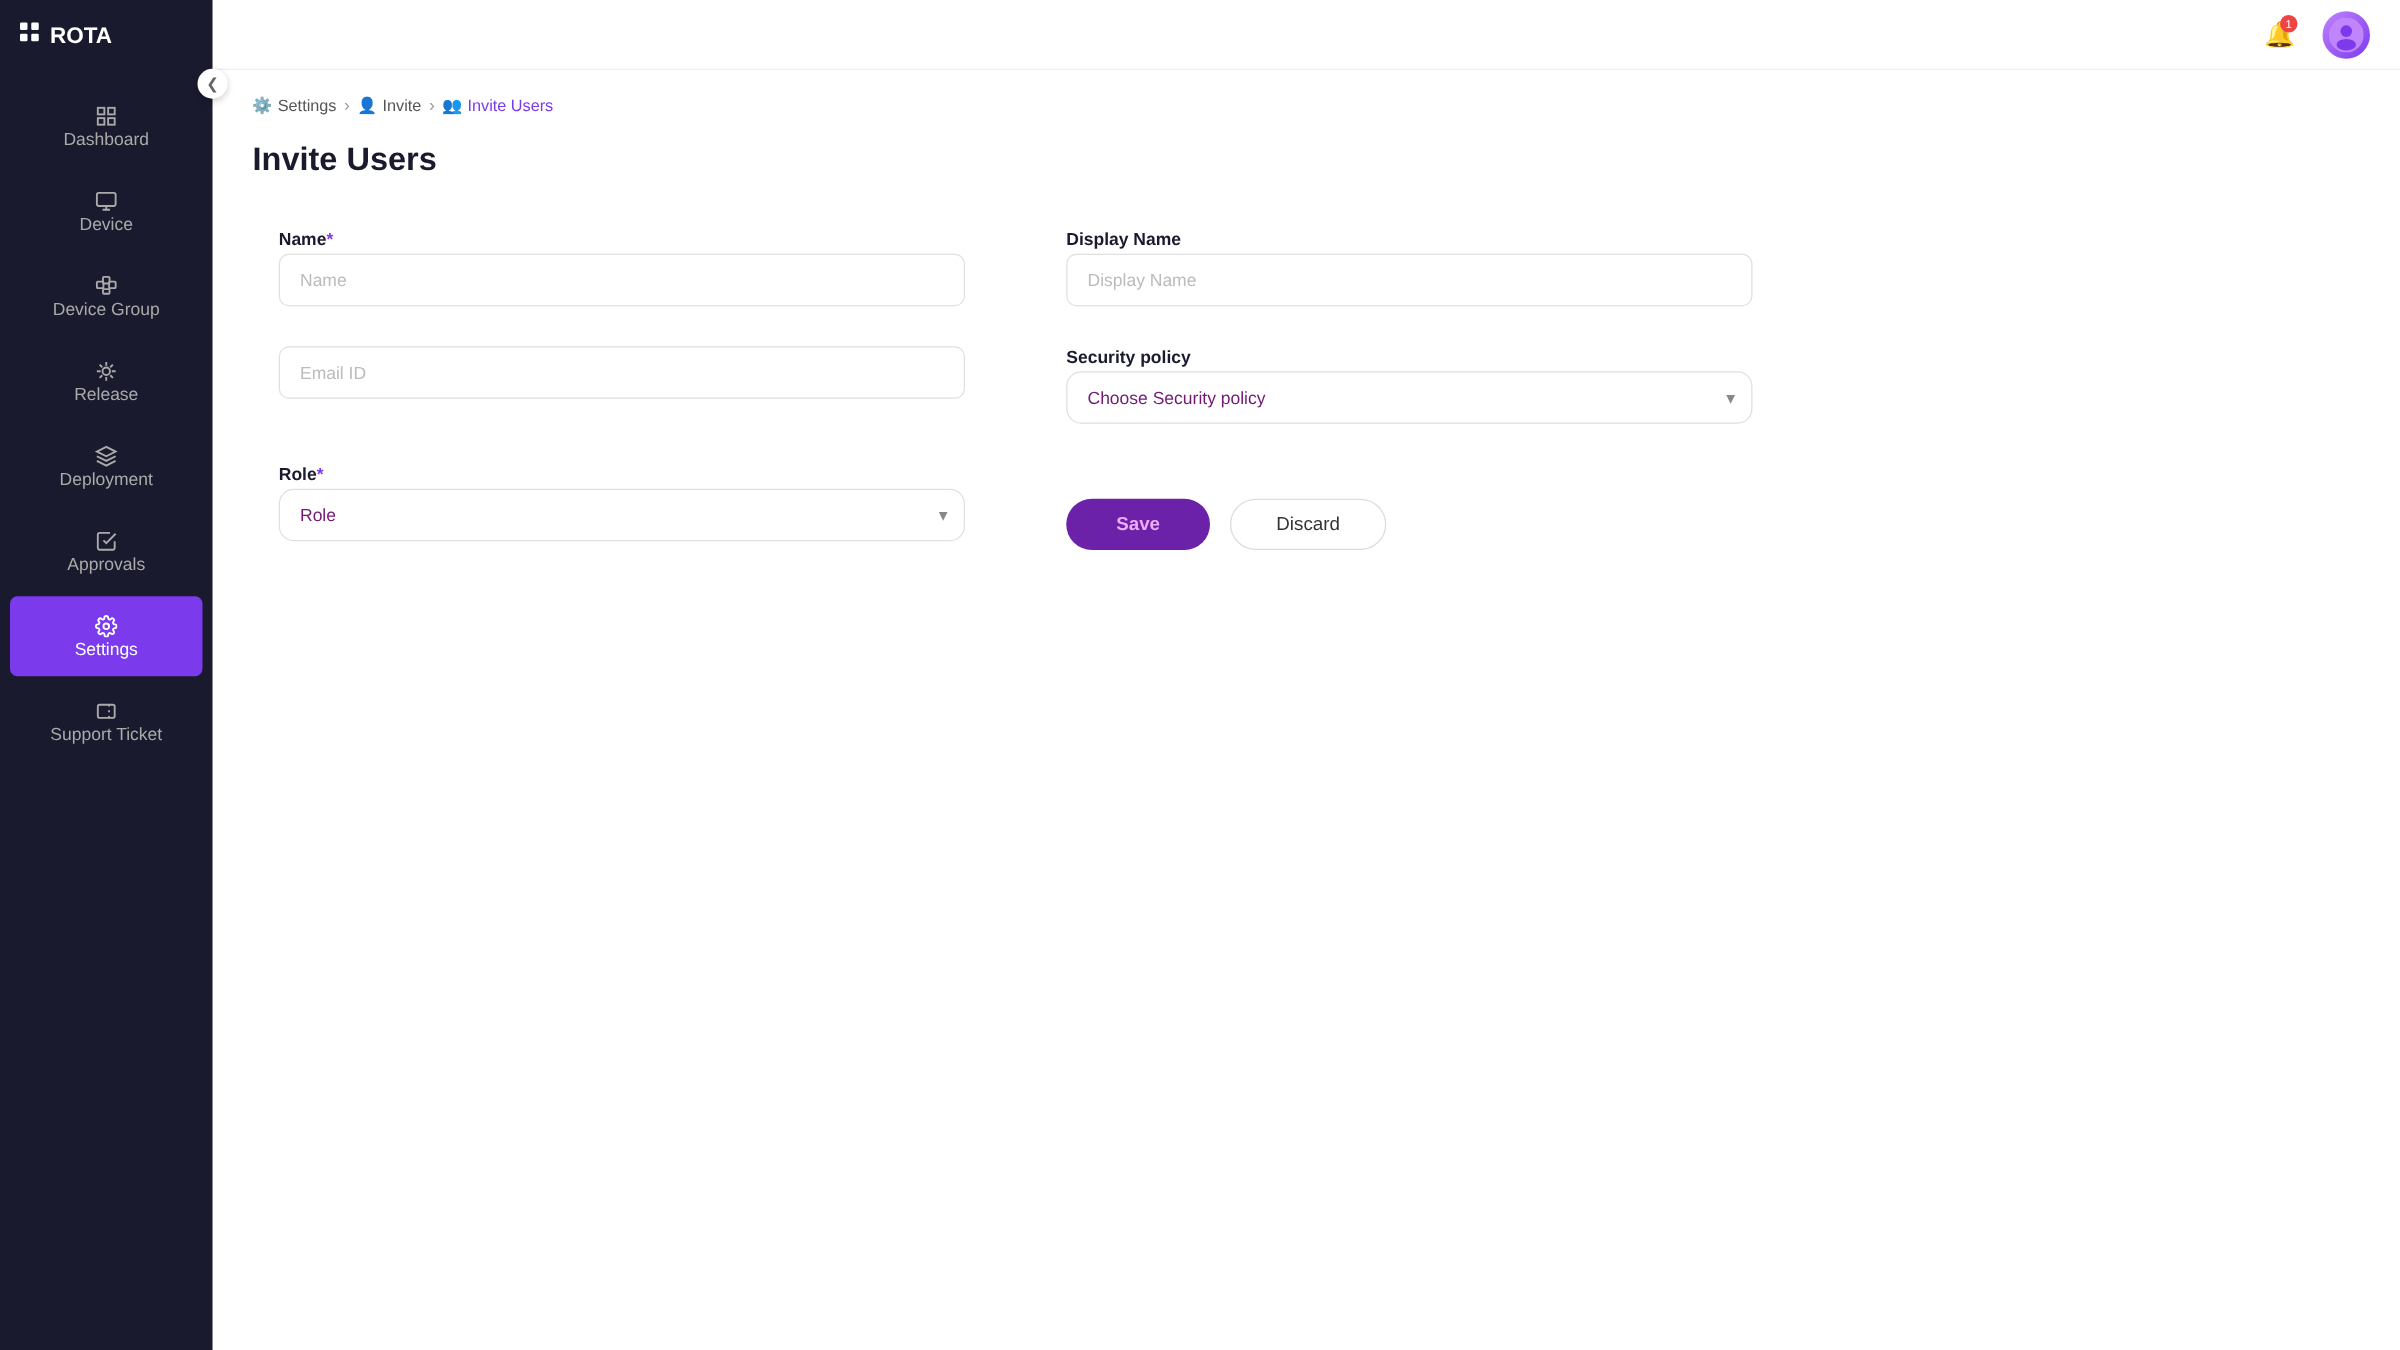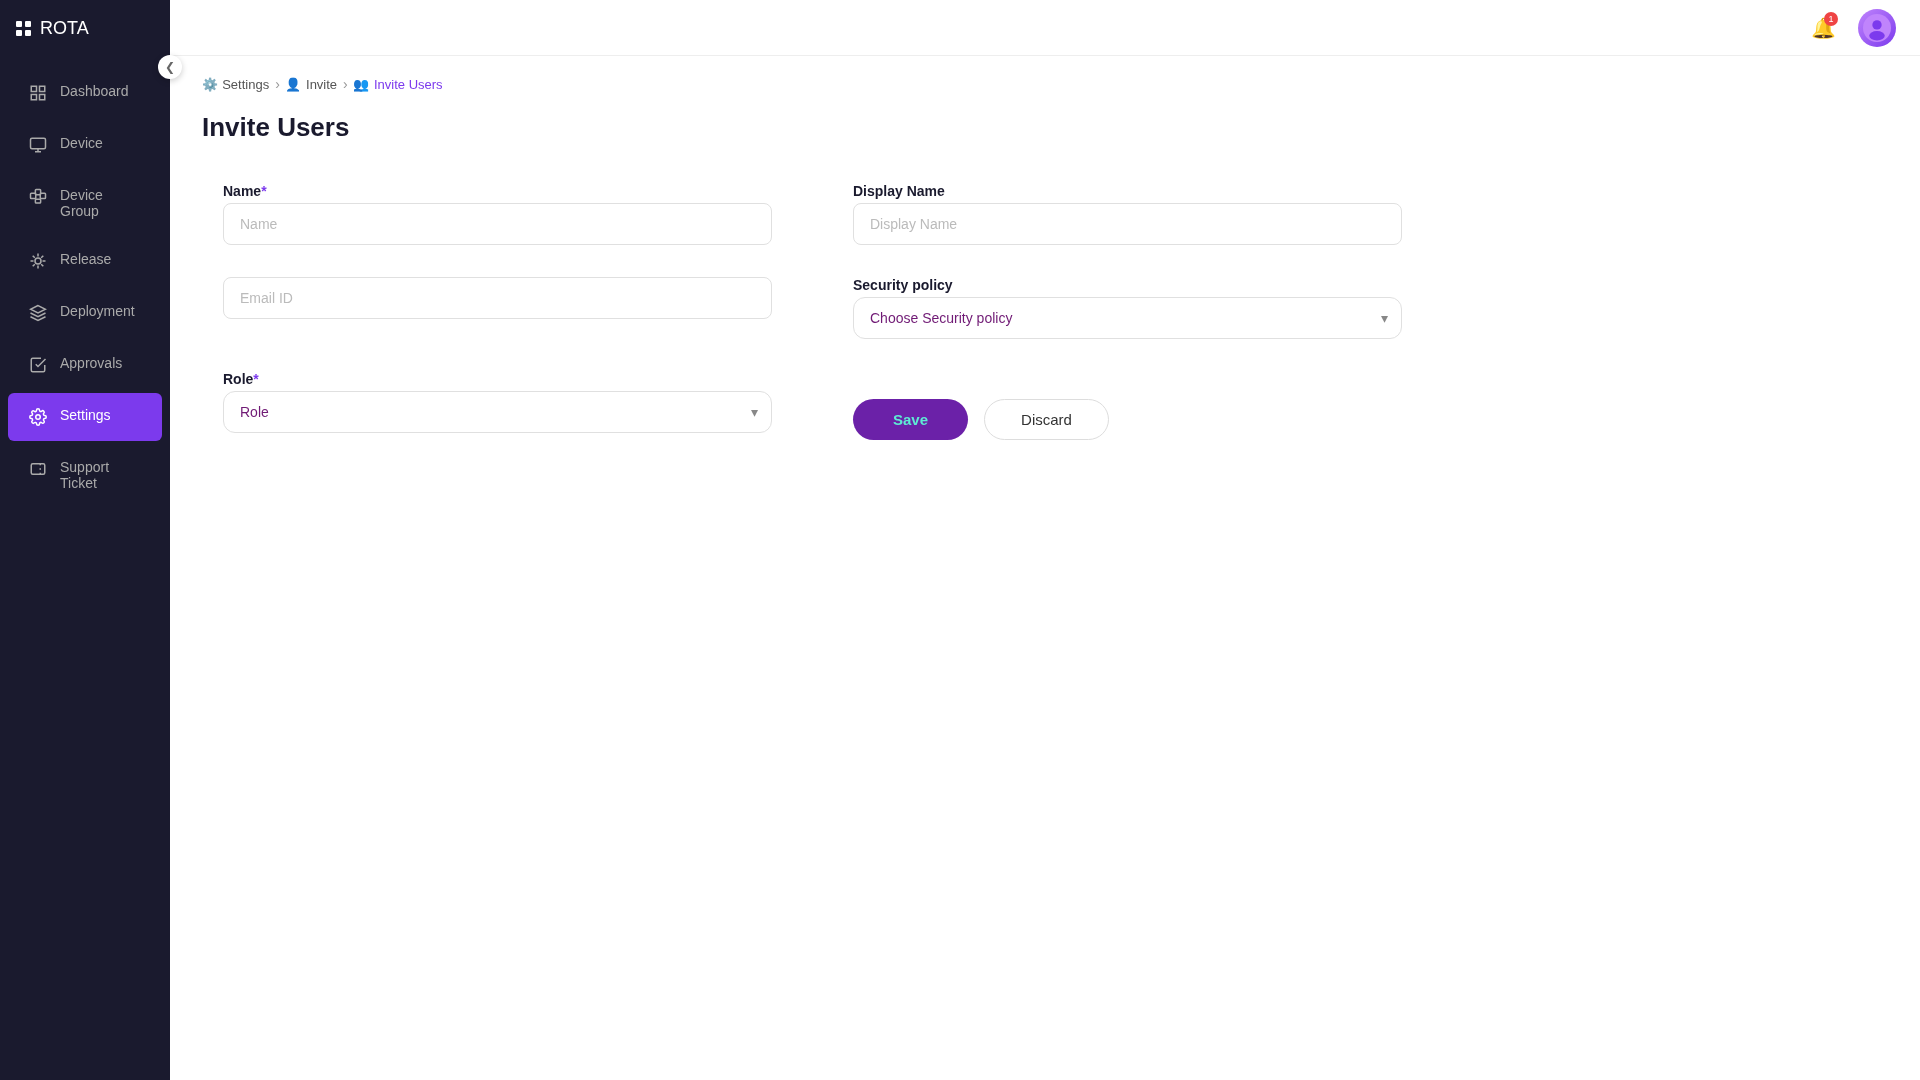--- a/index.html
+++ b/index.html
@@ -10,25 +10,24 @@
       width: 170px;
       background: #1a1a2e;
       display: flex;
       flex-direction: column;
       padding: 0;
       flex-shrink: 0;
       position: relative;
     }
     .sidebar-logo {
       display: flex;
-      align-items: center;
       gap: 8px;
       padding: 18px 16px;
       color: white;
-      font-weight: 400;
+      font-weight: 700;
       font-size: 18px;
     }
     .sidebar-logo .dots-icon {
       display: grid;
       grid-template-columns: 1fr 1fr;
       gap: 2px;
       width: 16px;
       height: 16px;
     }
     .sidebar-logo .dots-icon span {
@@ -38,29 +37,31 @@
       border-radius: 1px;
     }
     .sidebar-nav {
       display: flex;
       flex-direction: column;
       flex: 1;
       padding-top: 10px;
     }
     .sidebar-item {
       display: flex;
-      gap: 12px;
+      align-items: center;
+      gap: 0;
       padding: 14px 20px;
       color: #aaa;
       cursor: pointer;
       font-size: 14px;
       transition: background 0.2s;
       border-radius: 6px;
       margin: 2px 8px;
       text-decoration: none;
+      flex-direction: column;
     }
     .sidebar-item.active {
       background: #7c3aed;
       color: white;
       border-radius: 6px;
     }
     .sidebar-item .icon {
       width: 20px;
       height: 20px;
       display: flex;
@@ -251,21 +252,21 @@
 
     
     .form-actions {
       display: flex;
       gap: 16px;
       align-items: center;
       margin-top: 8px;
     }
     .btn-save {
       background: #6b21a8;
-      color: #5eead4;
+      color: #f0abfc;
       border: none;
       border-radius: 50px;
       padding: 12px 40px;
       font-size: 15px;
       font-weight: 600;
       cursor: pointer;
       transition: background 0.2s;
     }
     .btn-discard {
       background: white;

